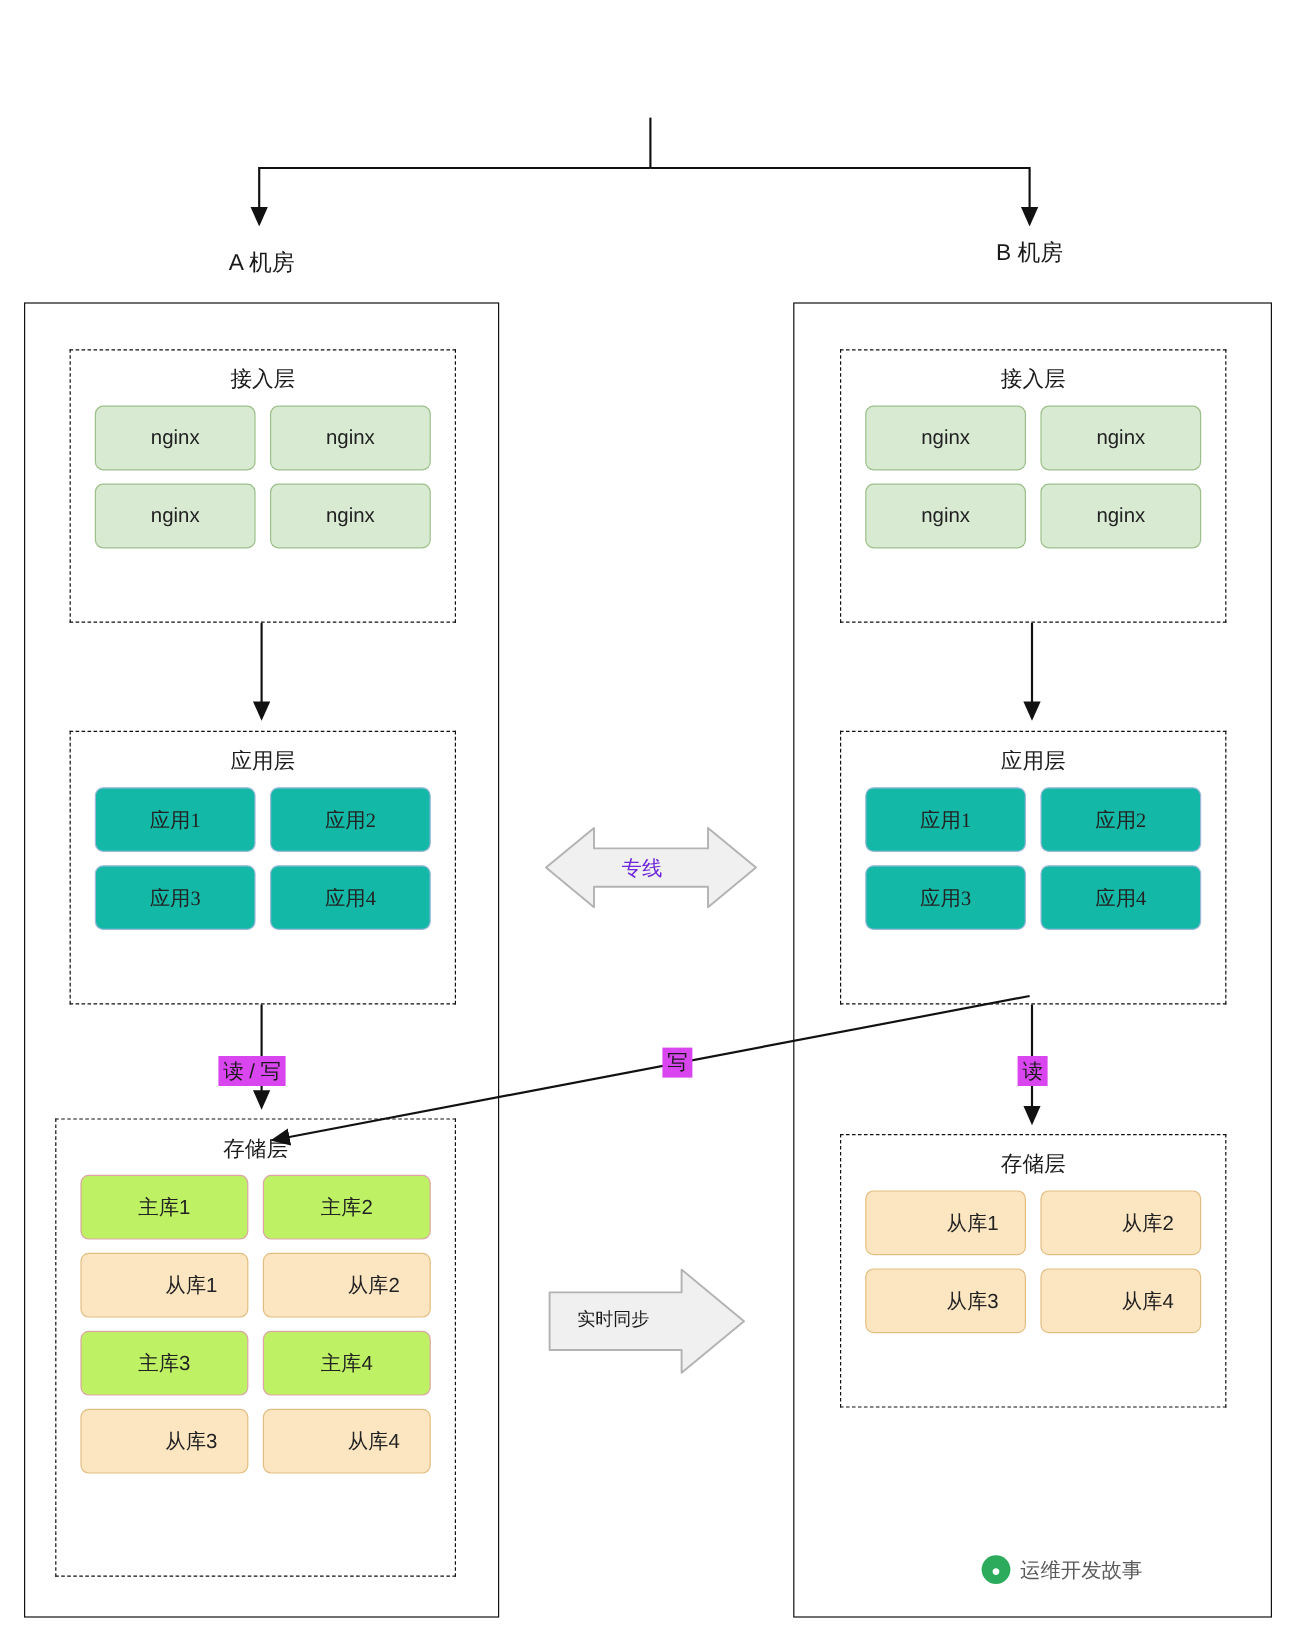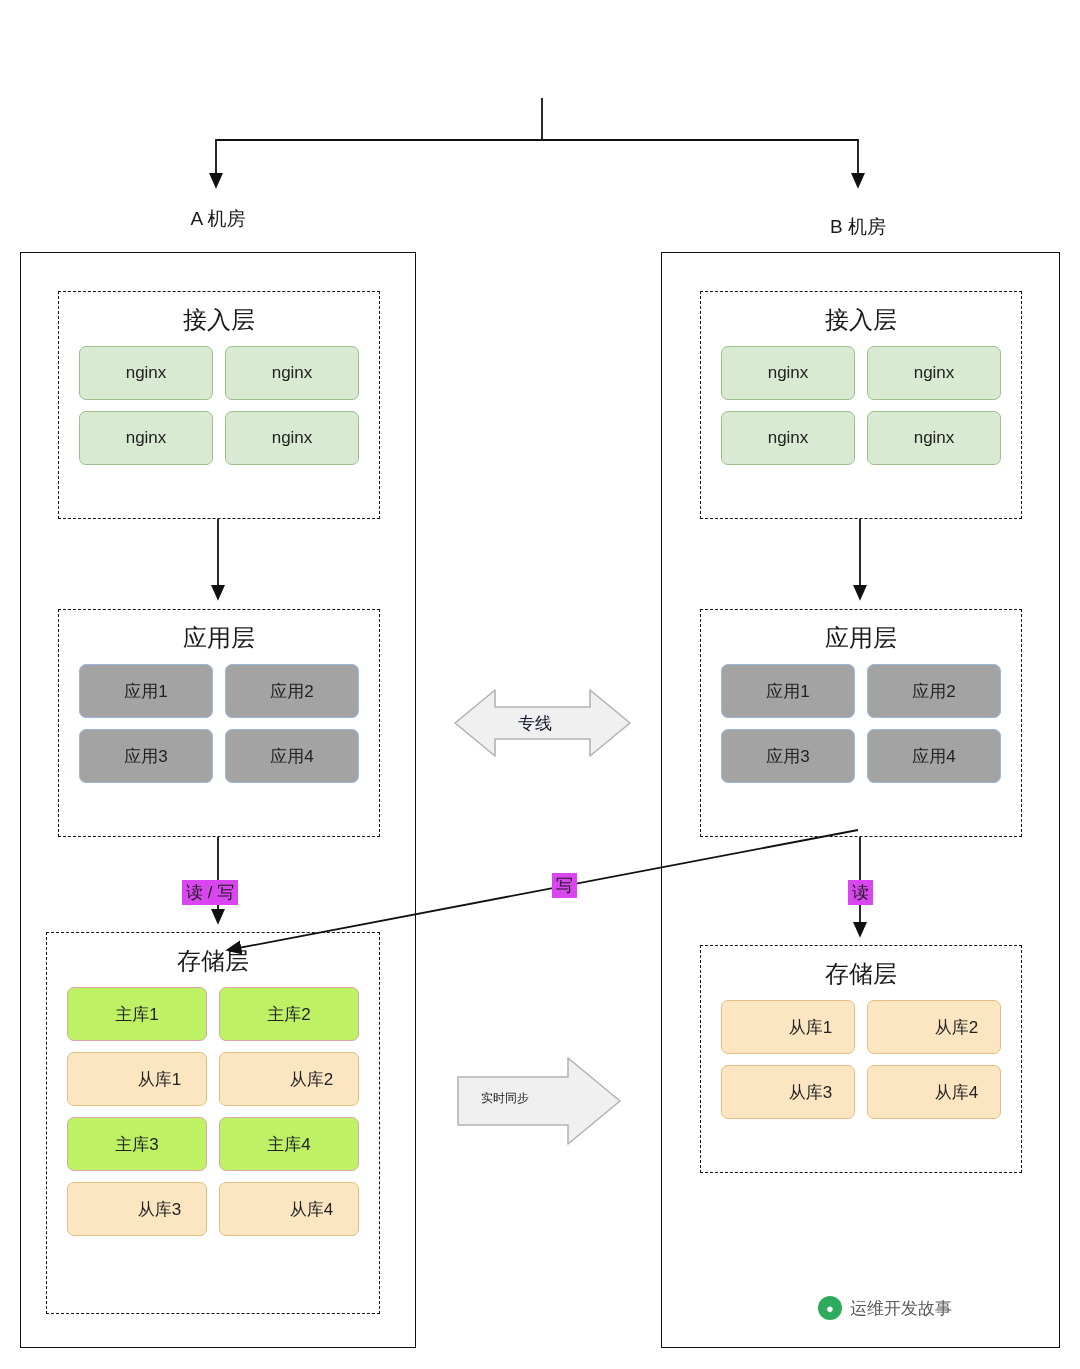--- a/index.html
+++ b/index.html
@@ -33,40 +33,40 @@
   }
 
   
   .dc-label {
     font-size: 19px;
     color: #1a1a1a;
     text-align: center;
     width: 200px;
   }
   .dc-label.a { left: 118px; top: 206px; }
-  .dc-label.b { left: 758px; top: 214px; }
+  .dc-label.b { left: 758px; top: 198px; }
 
   
   .dc-box {
     border: 1.8px solid #111;
     background: transparent;
   }
   .dc-box.a { left: 20px; top: 252px; width: 396px; height: 1096px; }
   .dc-box.b { left: 661px; top: 252px; width: 399px; height: 1096px; }
 
   
   .layer {
     border: 1.7px dashed #111;
     background: transparent;
     display: flex;
     flex-direction: column;
     align-items: center;
   }
   .layer-title {
-    font-size: 24px;
+    font-size: 18px;
     color: #1a1a1a;
     margin-top: 12px;
     margin-bottom: 10px;
   }
   .node-grid {
     display: grid;
     grid-template-columns: 1fr 1fr;
     gap: 11px 12px;
     width: 100%;
     padding: 0 20px 16px 20px;
@@ -75,21 +75,21 @@
   .node {
     height: 52px;
     border-radius: 7px;
     display: flex;
     align-items: center;
     justify-content: center;
     font-size: 17px;
     color: #222;
   }
   .node.nginx { background: #d9ead3; border: 1.5px solid #9cc08a; }
-  .node.app   { background: #a3a3a3; border: 1.5px solid #9bb8db; }
+  .node.app   { background: #14b8a6; border: 1.5px solid #9bb8db; font-family: Liberation Serif, serif; }
   .node.master{ background: #bef264; border: 1.5px solid #dda5a5; }
   .node.slave { background: #fce6c2; border: 1.5px solid #e3bd81; padding-left: 45px; }
 
   
   .layer.a-access  { left: 58px;  top: 291px; width: 322px; height: 228px; }
   .layer.a-app     { left: 58px;  top: 609px; width: 322px; height: 228px; }
   .layer.a-store   { left: 46px;  top: 932px; width: 334px; height: 382px; }
   
   .layer.b-access  { left: 700px; top: 291px; width: 322px; height: 228px; }
   .layer.b-app     { left: 700px; top: 609px; width: 322px; height: 228px; }
@@ -108,24 +108,24 @@
   svg.overlay {
     position: absolute;
     left: 0; top: 0;
     width: 1080px; height: 1369px;
     pointer-events: none;
   }
 
   
   .line-label {
     font-size: 17px;
-    color: #0f172a;
+    color: #6d28d9;
   }
   .sync-label {
-    font-size: 12px;
+    font-size: 15px;
     color: #1a1a1a;
   }
 
   
   .watermark {
     left: 818px; top: 1296px;
     display: flex; align-items: center; gap: 8px;
     font-size: 17px; color: #5a5a5a;
   }
   .wm-logo {

